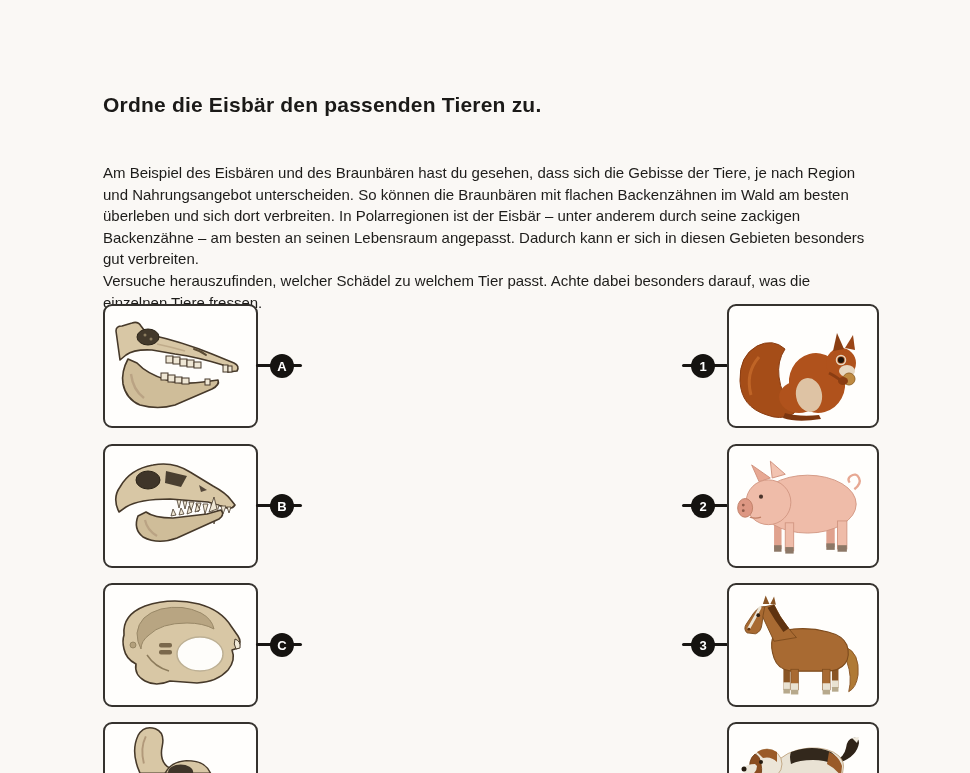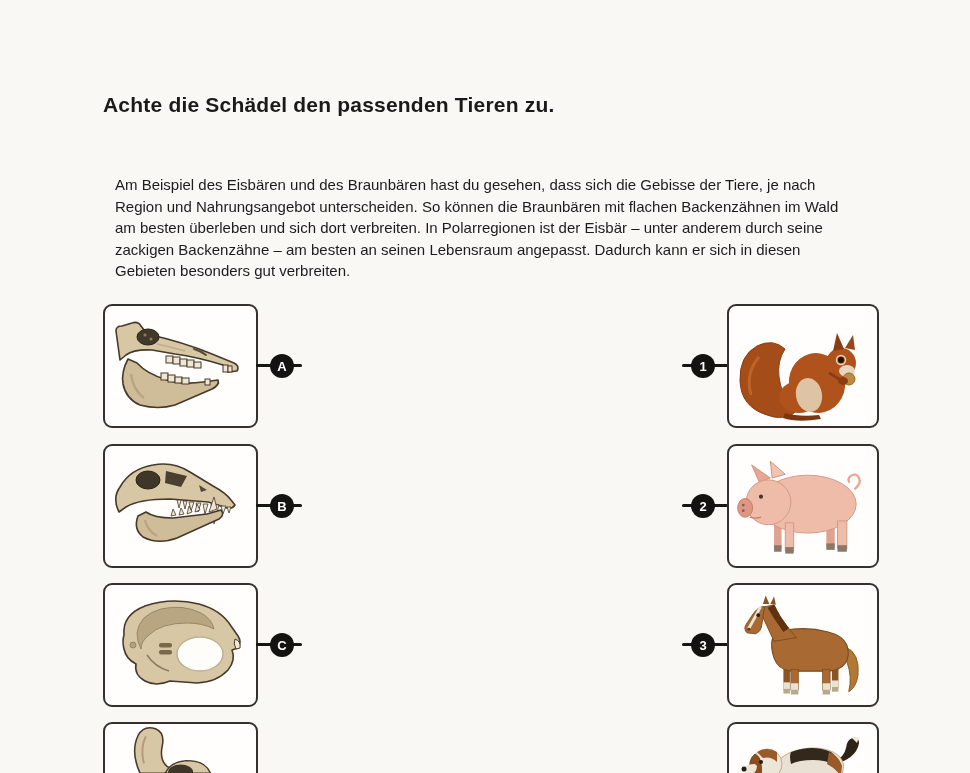--- a/index.html
+++ b/index.html
@@ -14,21 +14,21 @@
     font-size:21px; font-weight:700; color:#1b1a18; letter-spacing:.2px;
   }
   .subtitle {
     position:absolute; left:103px; top:129px;
     font-size:15px; color:#3f3d3a;
   }
   .intro {
     position:absolute; left:103px; top:162px; width:762px;
     font-size:15px; line-height:21.6px; color:#1d1c1a;
   }
-  .intro p { margin:12px; }
+  .intro p { margin:0; }
   .card {
     position:absolute; width:155px; height:124px; box-sizing:border-box;
     background:#fffefc; border:2px solid #35322e; border-radius:9px;
     display:flex; align-items:center; justify-content:center; overflow:hidden;
   }
   .card.right { width:152px; }
   .card.topleft { align-items:flex-start; justify-content:flex-start; }
   .card.topcenter { align-items:flex-start; }
   .line {
     position:absolute; height:3px; width:46px;
@@ -39,24 +39,25 @@
     background:#151310; color:#ffffff;
     display:flex; align-items:center; justify-content:center;
     font-size:13px; font-weight:700; line-height:1;
   }
 </style>
 </head>
 <body>
 
 <div class="page">
 
-  <div class="title">Achte die Schädel den passenden Tieren zu.</div>
+  <div class="title">Ordne die Eisbär den passenden Tieren zu.</div>
 
   <div class="intro">
     <p>Am Beispiel des Eisbären und des Braunbären hast du gesehen, dass sich die Gebisse der Tiere, je nach Region und Nahrungsangebot unterscheiden. So können die Braunbären mit flachen Backenzähnen im Wald am besten überleben und sich dort verbreiten. In Polarregionen ist der Eisbär – unter anderem durch seine zackigen Backenzähne – am besten an seinen Lebensraum angepasst. Dadurch kann er sich in diesen Gebieten besonders gut verbreiten.</p>
+    <p>Versuche herauszufinden, welcher Schädel zu welchem Tier passt. Achte dabei besonders darauf, was die einzelnen Tiere fressen.</p>
   </div>
 
   <div class="card" style="left:103px; top:304px;">
     <svg width="140" height="104" viewBox="0 0 140 104">
       <path d="M9,46 L5,17 Q5,12 11,12 L21,9 Q27,7 30,12 L36,20 Q72,28 101,40 L123,49 Q129,52 126,57 L117,58 L112,51 Q86,43 64,40 L41,36 Q23,35 15,41 Z" fill="#d8c7a5" stroke="#46392a" stroke-width="1.6" stroke-linejoin="round"></path>
       <path d="M17,45 Q10,58 12,70 Q15,85 29,91 Q47,96 64,91 L101,75 Q109,71 107,66 L92,68 Q72,71 56,66 Q36,60 26,49 Z" fill="#cfbd99" stroke="#46392a" stroke-width="1.6" stroke-linejoin="round"></path>
       <path d="M20,60 Q22,76 33,84" fill="none" stroke="#b1997a" stroke-width="2.4" opacity=".7"></path>
       <path d="M46,30 Q60,33 74,37" fill="none" stroke="#b1997a" stroke-width="1.5" opacity=".6"></path>
       <ellipse cx="37" cy="23" rx="11" ry="8" fill="#43392b" stroke="#2b2317" stroke-width="1"></ellipse>
       <circle cx="34" cy="21" r="1.5" fill="#8c7d5f"></circle>

